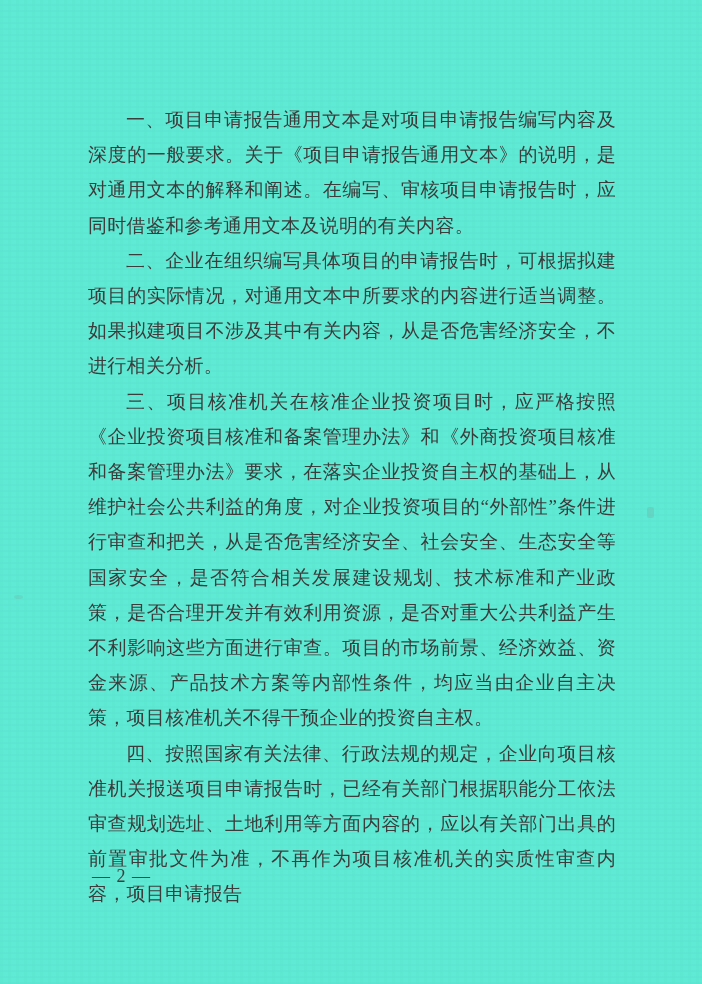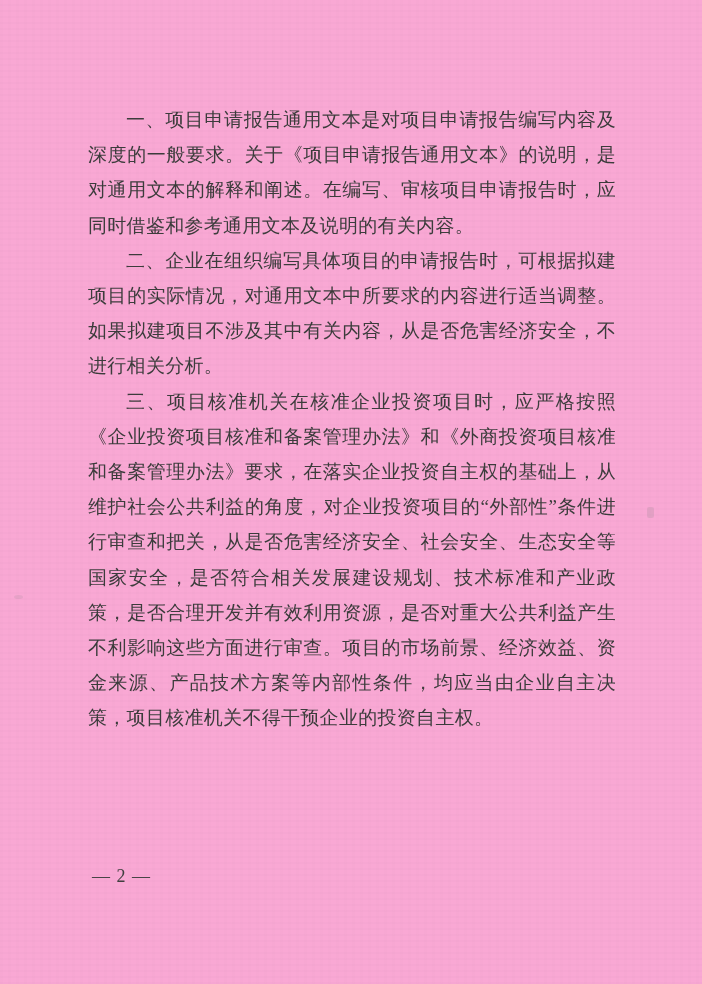--- a/index.html
+++ b/index.html
@@ -4,21 +4,21 @@
 <style>
   html, body {
     margin: 0;
     padding: 0;
     background: #ffffff;
   }
   .page {
     position: relative;
     width: 702px;
     height: 984px;
-    background: #f9a8d4;
+    background: #5eead4;
     overflow: hidden;
     font-family: "Liberation Serif", "DejaVu Serif", serif;
   }
   
   .page::before {
     content: "";
     position: absolute;
     inset: 0;
     background:
       repeating-linear-gradient(0deg, rgba(0,0,0,0.010) 0 2px, transparent 2px 6px),
@@ -75,19 +75,20 @@
   }
 </style>
 </head>
 <body>
 
 <div class="page">
   <div class="text-block">
     <p class="doc-paragraph">一、项目申请报告通用文本是对项目申请报告编写内容及深度的一般要求。关于《项目申请报告通用文本》的说明，是对通用文本的解释和阐述。在编写、审核项目申请报告时，应同时借鉴和参考通用文本及说明的有关内容。</p>
     <p class="doc-paragraph">二、企业在组织编写具体项目的申请报告时，可根据拟建项目的实际情况，对通用文本中所要求的内容进行适当调整。如果拟建项目不涉及其中有关内容，从是否危害经济安全，不进行相关分析。</p>
     <p class="doc-paragraph">三、项目核准机关在核准企业投资项目时，应严格按照《企业投资项目核准和备案管理办法》和《外商投资项目核准和备案管理办法》要求，在落实企业投资自主权的基础上，从维护社会公共利益的角度，对企业投资项目的“外部性”条件进行审查和把关，从是否危害经济安全、社会安全、生态安全等国家安全，是否符合相关发展建设规划、技术标准和产业政策，是否合理开发并有效利用资源，是否对重大公共利益产生不利影响这些方面进行审查。项目的市场前景、经济效益、资金来源、产品技术方案等内部性条件，均应当由企业自主决策，项目核准机关不得干预企业的投资自主权。</p>
+    <p class="doc-paragraph">四、按照国家有关法律、行政法规的规定，企业向项目核准机关报送项目申请报告时，已经有关部门根据职能分工依法审查规划选址、土地利用等方面内容的，应以有关部门出具的前置审批文件为准，不再作为项目核准机关的实质性审查内容，项目申请报告</p>
   </div>
 
   <div class="page-number">— 2 —</div>
 
   <div class="speck speck-a"></div>
   <div class="speck speck-b"></div>
 </div>
 
 </body></html>

